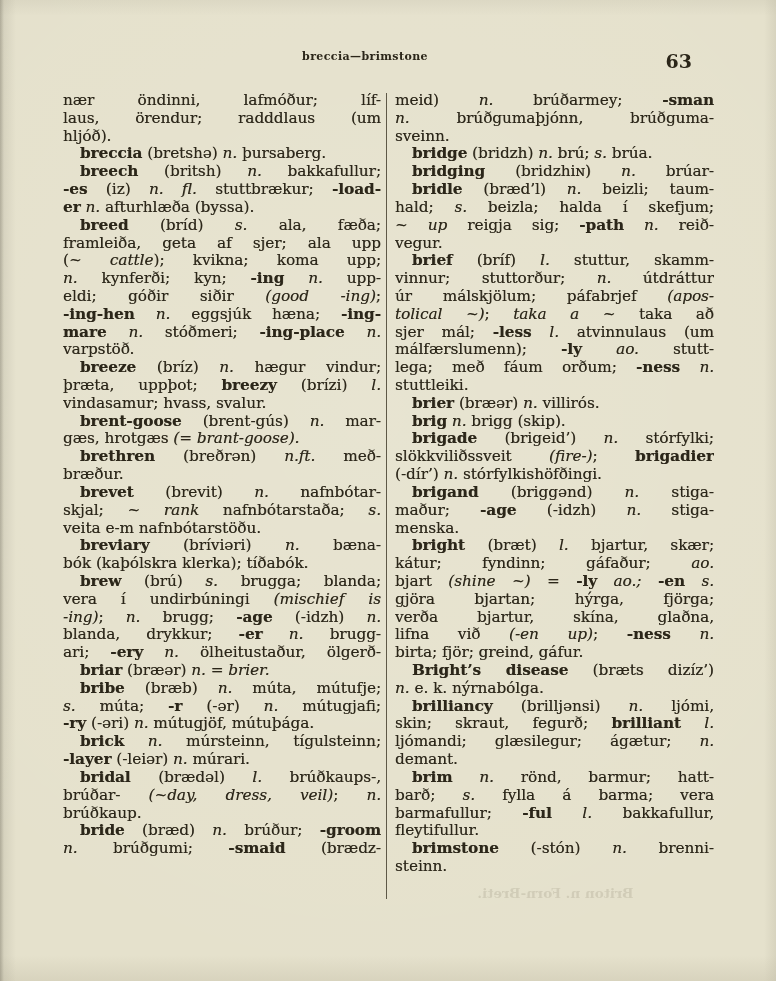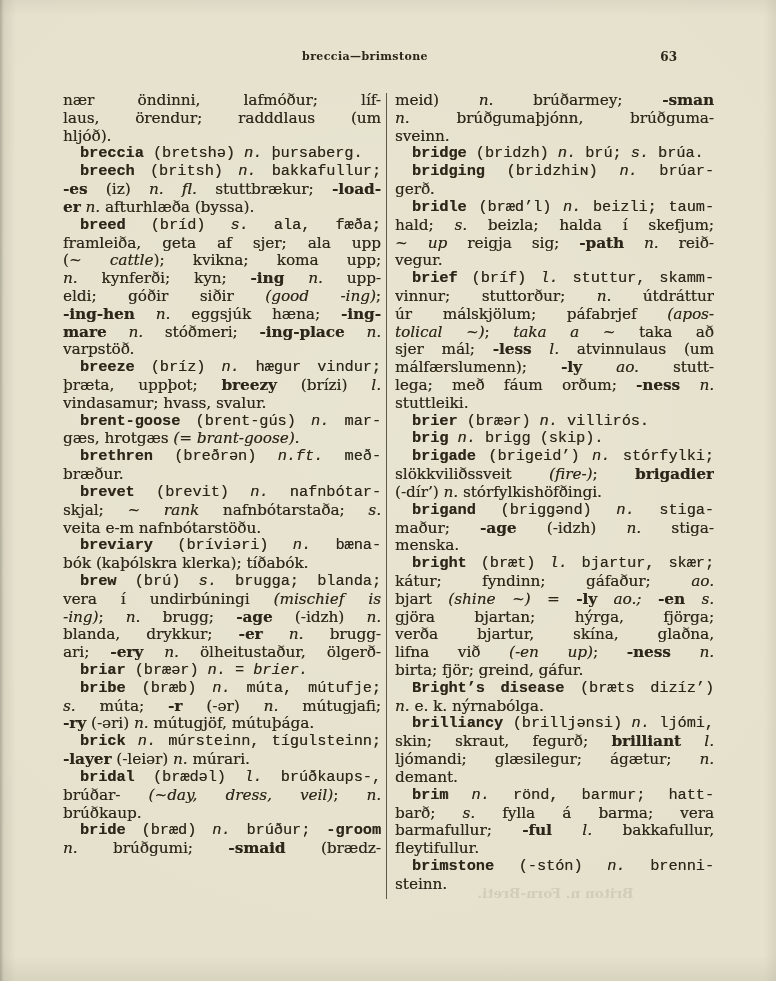--- a/index.html
+++ b/index.html
@@ -13,37 +13,37 @@
       linear-gradient(0deg,   rgba(196,191,168,0.40) 0px, rgba(196,191,168,0) 26px),
       linear-gradient(180deg, rgba(200,196,176,0.35) 0px, rgba(200,196,176,0) 16px),
       #e5e1cc;
     color:#2b2619;
   }
   .hdr-title{
     position:absolute;left:40px;top:50px;width:650px;text-align:center;
     font-weight:bold;font-size:11px;letter-spacing:.4px;
   }
   .hdr-page{
-    position:absolute;right:99px;top:50px;font-weight:bold;font-size:12px;
+    position:absolute;right:84px;top:50px;font-weight:bold;font-size:19px;
   }
   .divider{
     position:absolute;left:386px;top:93px;width:1.4px;height:806px;
     background:#45402f;opacity:.85;
   }
   .col{position:absolute;top:92px;}
   .col.left{left:63px;width:318px;}
   .col.right{left:395px;width:319px;}
   .line{
     height:17.82px;line-height:17.82px;font-size:15.2px;
     text-align:justify;text-align-last:justify;overflow:hidden;
     white-space:normal;color:#2b2619;
     text-shadow:0.3px 0 0 rgba(43,38,25,.55);
   }
   .line.last{text-align-last:left;}
-  .line.ind{padding-left:17px;font-family:Liberation Mono, monospace;}
+  .line.ind{padding-left:17px;}
   .b{font-weight:bold;}
   .i{font-style:italic;}
   .ghost{
     position:absolute;left:438px;top:885px;width:235px;text-align:center;
     transform:scaleX(-1);opacity:.20;color:#847e66;font-size:13.5px;
     filter:blur(.6px);font-weight:bold;
   }
 </style>
 </head>
 <body>
@@ -97,21 +97,20 @@
     <div class="line last"><span class="n">brúðkaup.</span></div>
     <div class="line ind"><span class="b">bride</span><span class="n"> (bræd) </span><span class="i">n.</span><span class="n"> brúður; </span><span class="b">-groom</span></div>
     <div class="line"><span class="i">n.</span><span class="n"> brúðgumi; </span><span class="b">-smaid</span><span class="n"> (brædz-</span></div>
   </div>
 <div class="col right">
     <div class="line"><span class="n">meid) </span><span class="i">n.</span><span class="n"> brúðarmey; </span><span class="b">-sman</span></div>
     <div class="line"><span class="i">n.</span><span class="n"> brúðgumaþjónn, brúðguma-</span></div>
     <div class="line last"><span class="n">sveinn.</span></div>
     <div class="line ind last"><span class="b">bridge</span><span class="n"> (bridzh) </span><span class="i">n.</span><span class="n"> brú; </span><span class="i">s.</span><span class="n"> brúa.</span></div>
     <div class="line ind"><span class="b">bridging</span><span class="n"> (bridzhiɴ) </span><span class="i">n.</span><span class="n"> brúar-</span></div>
-    <div class="line last"><span class="n">gerð.</span></div>
     <div class="line ind"><span class="b">bridle</span><span class="n"> (bræd’l) </span><span class="i">n.</span><span class="n"> beizli; taum-</span></div>
     <div class="line"><span class="n">hald; </span><span class="i">s.</span><span class="n"> beizla; halda í skefjum;</span></div>
     <div class="line"><span class="n">~ </span><span class="i">up</span><span class="n"> reigja sig; </span><span class="b">-path</span><span class="n"> </span><span class="i">n.</span><span class="n"> reið-</span></div>
     <div class="line last"><span class="n">vegur.</span></div>
     <div class="line ind"><span class="b">brief</span><span class="n"> (bríf) </span><span class="i">l.</span><span class="n"> stuttur, skamm-</span></div>
     <div class="line"><span class="n">vinnur; stuttorður; </span><span class="i">n.</span><span class="n"> útdráttur</span></div>
     <div class="line"><span class="n">úr málskjölum; páfabrjef </span><span class="i">(apos-</span></div>
     <div class="line"><span class="i">tolical ~)</span><span class="n">; </span><span class="i">taka a ~</span><span class="n"> taka að</span></div>
     <div class="line"><span class="n">sjer mál; </span><span class="b">-less</span><span class="n"> </span><span class="i">l.</span><span class="n"> atvinnulaus (um</span></div>
     <div class="line"><span class="n">málfærslumenn); </span><span class="b">-ly</span><span class="n"> </span><span class="i">ao.</span><span class="n"> stutt-</span></div>

